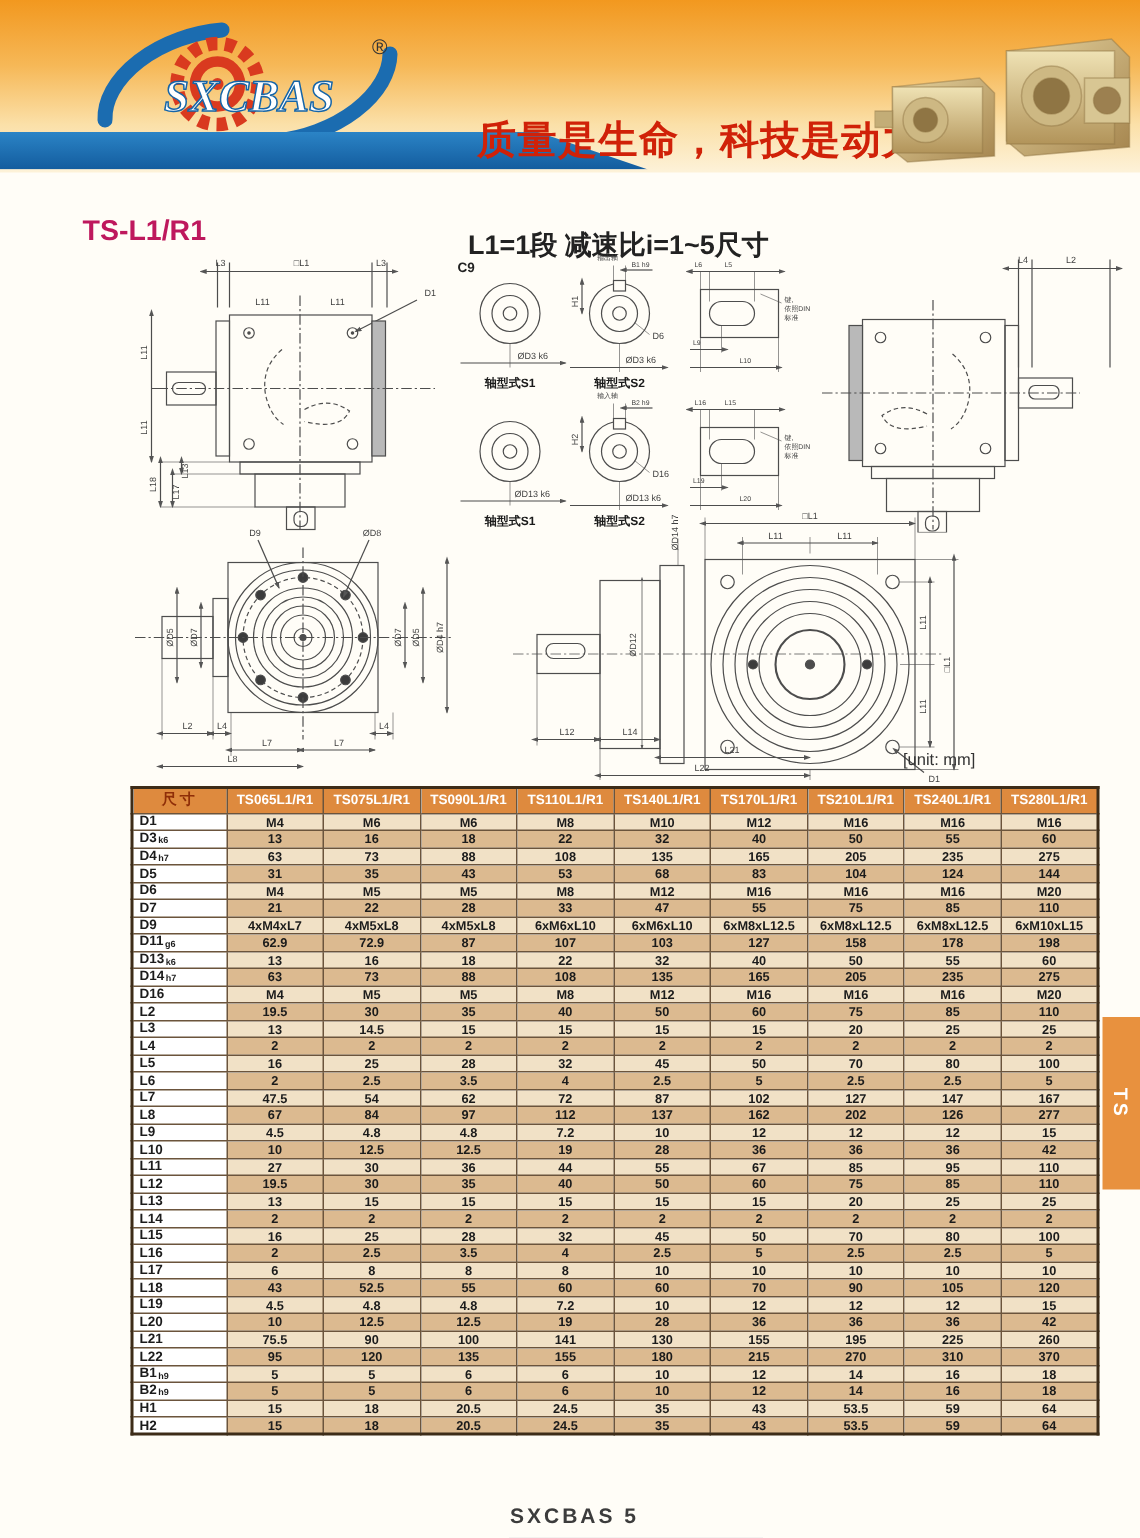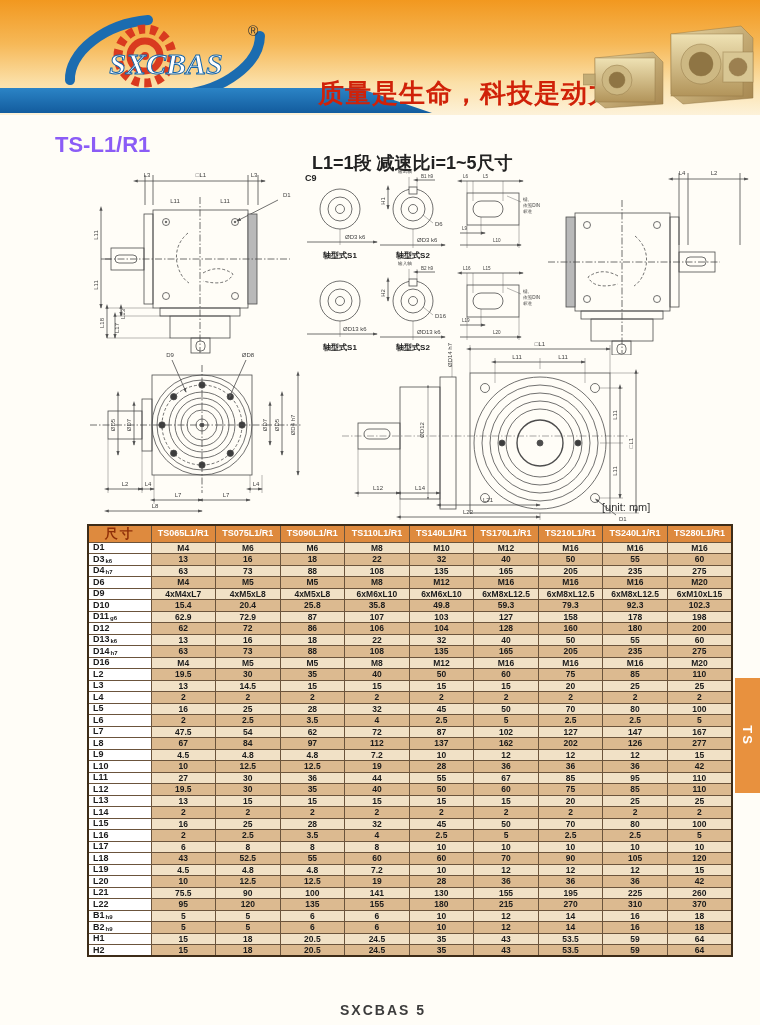--- a/index.html
+++ b/index.html
@@ -25,21 +25,21 @@
     font-family:"Liberation Serif", serif; font-weight:bold;
     font-size:26px; color:#d02108; letter-spacing:1px; white-space:nowrap;
   }
   .brand-cn {
     position:absolute; left:248px; top:42px;
     font-size:42px; font-weight:900; color:#161616; letter-spacing:3px; white-space:nowrap;
   }
   .logo-svg { position:absolute; left:48px; top:10px; }
   .prod-svg { position:absolute; left:583px; top:6px; }
   
-  .model { position:absolute; left:55px; top:132px; font-size:22px; font-weight:bold; color:#8b5cf6; }
+  .model { position:absolute; left:55px; top:144px; font-size:19px; font-weight:bold; color:#be185d; }
   .title { position:absolute; left:278px; top:116px; font-size:25px; font-weight:bold; color:#111; letter-spacing:1px; }
   .subtitle { position:absolute; left:312px; top:151px; font-size:18px; font-weight:bold; color:#222; }
   
   .drawings { position:absolute; left:80px; top:165px; width:680px; height:360px; }
   .dwg { position:absolute; }
   .dwg text { font-family:"Liberation Sans",sans-serif; font-size:6px; fill:#3f3f3f; }
   .dwg text.cap { font-size:8px; font-weight:bold; fill:#1a1a1a; }
   .dwg text.tiny { font-size:4.6px; }
   .dwg text.c9 { font-size:9px; font-weight:bold; fill:#222; }
   .unit-note { position:absolute; left:522px; top:336px; font-size:11px; color:#333; }
@@ -48,21 +48,21 @@
     position:absolute; left:87px; top:524px; width:646px;
     border-collapse:collapse; table-layout:fixed;
     border:2px solid #3d2c18;
   }
   .spec th, .spec td {
     border:1px solid #6b543c; text-align:center; vertical-align:middle;
     font-size:8.5px; font-weight:bold; height:11.5px; line-height:1;
     padding:0; overflow:hidden; white-space:nowrap;
   }
   .spec th { background:#de8a3e; color:#ffffff; height:17px; font-size:9px; }
-  .spec th.c-dim { color:#8f2e08; font-size:13px; letter-spacing:2px; }
+  .spec th.c-dim { color:#8f2e08; font-size:10px; letter-spacing:2px; }
   .spec td.lbl { background:#ffffff; text-align:left; padding-left:4px; font-size:9px; }
   .spec td.lbl .sub { font-size:6px; vertical-align:-1px; margin-left:1px; }
   .spec tbody tr:nth-child(odd) td:not(.lbl) { background:#f1e1c6; }
   .spec tbody tr:nth-child(even) td:not(.lbl) { background:#dcba90; }
   .spec col.c0 { width:63px; }
   
   .footer {
     position:absolute; left:340px; top:1002px;
     font-size:14px; font-weight:900; color:#3c3c3c; letter-spacing:2px;text-align:right;
   }
@@ -493,80 +493,80 @@
           <td>73</td>
           <td>88</td>
           <td>108</td>
           <td>135</td>
           <td>165</td>
           <td>205</td>
           <td>235</td>
           <td>275</td>
         </tr>
         <tr>
+          <td class="lbl"><span>D5</span></td>
+          <td>31</td>
+          <td>35</td>
+          <td>43</td>
+          <td>53</td>
+          <td>68</td>
+          <td>83</td>
+          <td>104</td>
+          <td>124</td>
+          <td>144</td>
+        </tr>
+        <tr>
           <td class="lbl"><span>D6</span></td>
           <td>M4</td>
           <td>M5</td>
           <td>M5</td>
           <td>M8</td>
           <td>M12</td>
           <td>M16</td>
           <td>M16</td>
           <td>M16</td>
           <td>M20</td>
         </tr>
         <tr>
+          <td class="lbl"><span>D7</span></td>
+          <td>21</td>
+          <td>22</td>
+          <td>28</td>
+          <td>33</td>
+          <td>47</td>
+          <td>55</td>
+          <td>75</td>
+          <td>85</td>
+          <td>110</td>
+        </tr>
+        <tr>
           <td class="lbl"><span>D9</span></td>
           <td>4xM4xL7</td>
           <td>4xM5xL8</td>
           <td>4xM5xL8</td>
           <td>6xM6xL10</td>
           <td>6xM6xL10</td>
           <td>6xM8xL12.5</td>
           <td>6xM8xL12.5</td>
           <td>6xM8xL12.5</td>
           <td>6xM10xL15</td>
         </tr>
         <tr>
-          <td class="lbl"><span>D10</span></td>
-          <td>15.4</td>
-          <td>20.4</td>
-          <td>25.8</td>
-          <td>35.8</td>
-          <td>49.8</td>
-          <td>59.3</td>
-          <td>79.3</td>
-          <td>92.3</td>
-          <td>102.3</td>
-        </tr>
-        <tr>
           <td class="lbl"><span>D11</span><span class="sub">g6</span></td>
           <td>62.9</td>
           <td>72.9</td>
           <td>87</td>
           <td>107</td>
           <td>103</td>
           <td>127</td>
           <td>158</td>
           <td>178</td>
           <td>198</td>
         </tr>
         <tr>
-          <td class="lbl"><span>D12</span></td>
-          <td>62</td>
-          <td>72</td>
-          <td>86</td>
-          <td>106</td>
-          <td>104</td>
-          <td>128</td>
-          <td>160</td>
-          <td>180</td>
-          <td>200</td>
-        </tr>
-        <tr>
           <td class="lbl"><span>D13</span><span class="sub">k6</span></td>
           <td>13</td>
           <td>16</td>
           <td>18</td>
           <td>22</td>
           <td>32</td>
           <td>40</td>
           <td>50</td>
           <td>55</td>
           <td>60</td>

